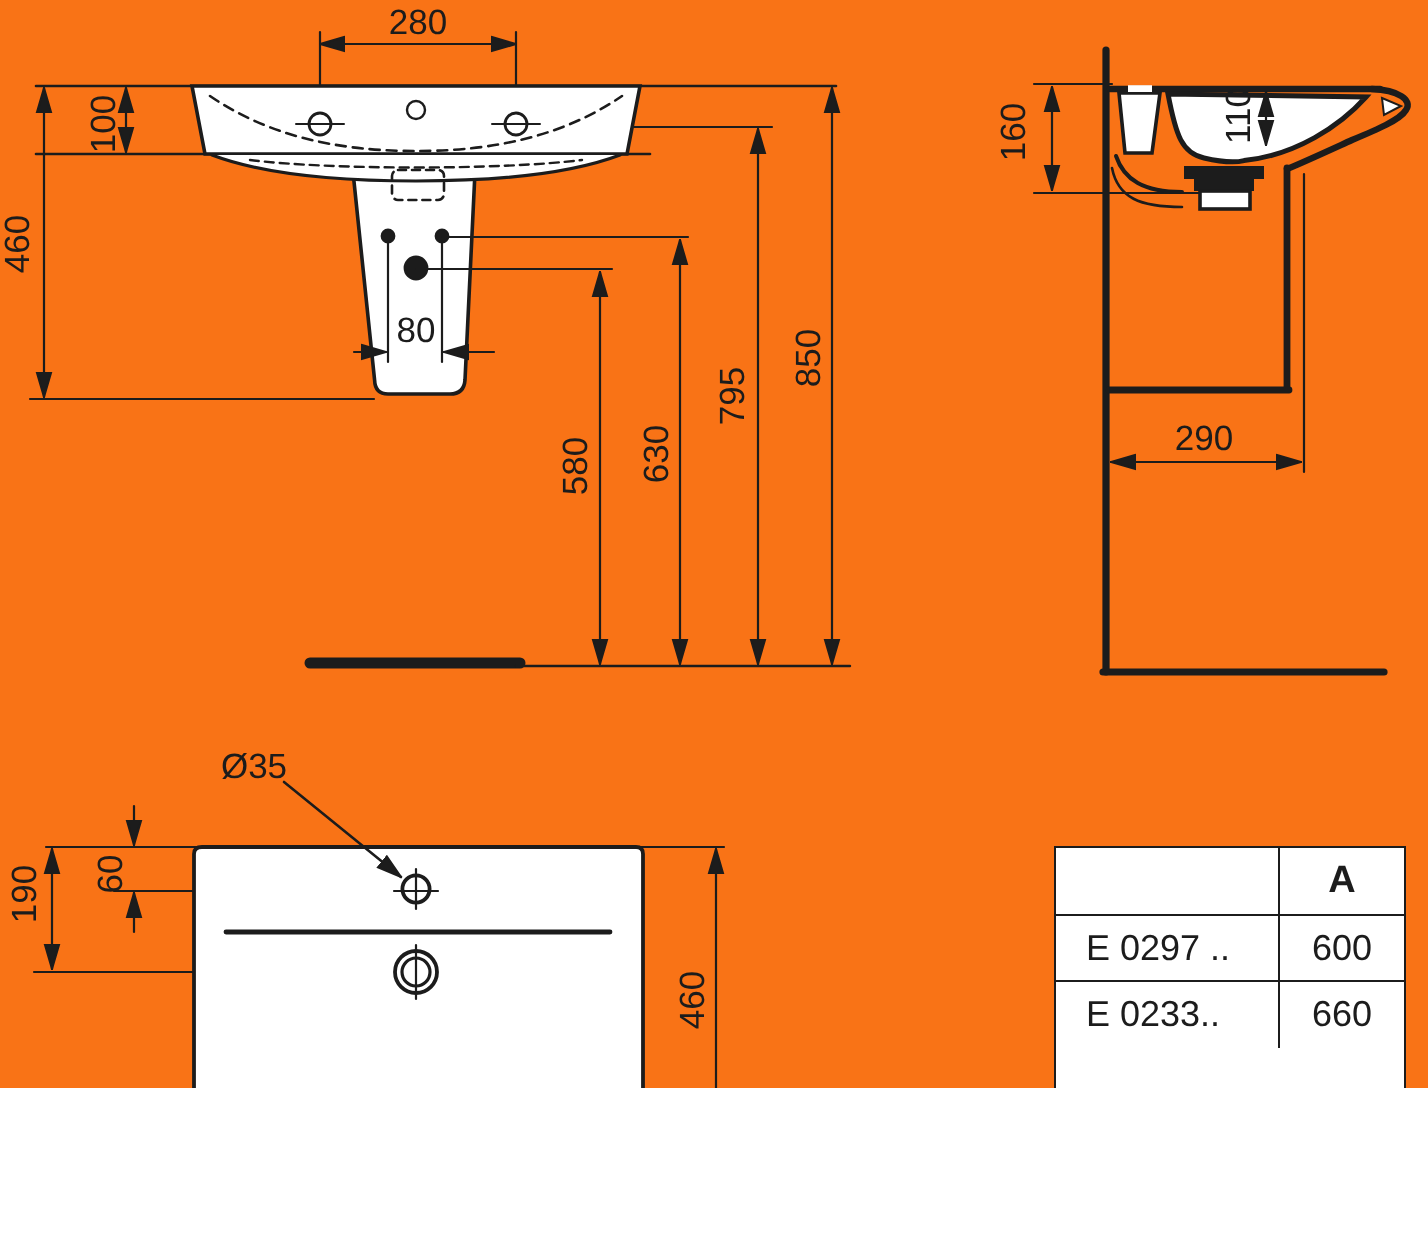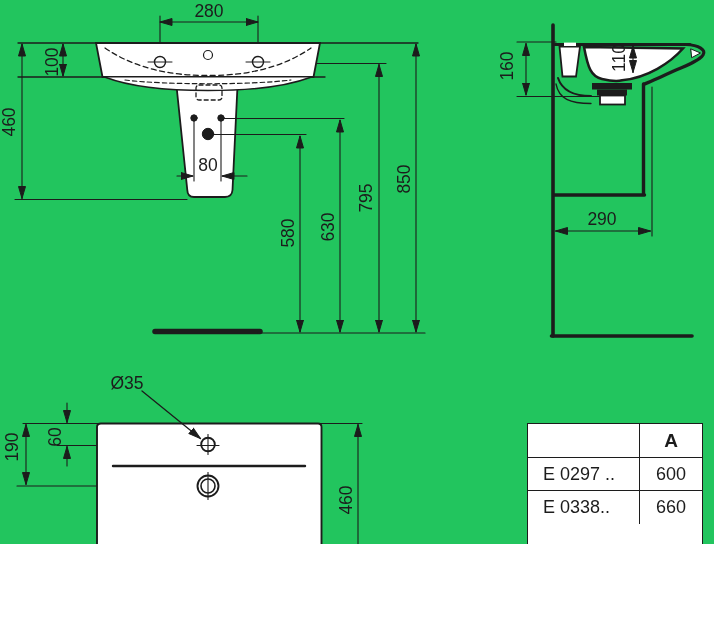--- a/index.html
+++ b/index.html
@@ -1,17 +1,17 @@
 <!DOCTYPE html>
 <html><head>
 <meta charset="utf-8">
 <style>
   html,body{margin:0;padding:0;background:#ffffff;}
   .sheet{
-    position:relative;width:714px;height:544px;background:#22c55e;
+    position:relative;width:714px;height:544px;background:#f97316;
     font-family:"Liberation Sans",sans-serif;overflow:hidden;
   }
   svg text{
     font-family:"Liberation Sans",sans-serif;
     font-size:17.5px;fill:#1c1c1c;
   }
   svg .big{font-size:21px;font-weight:bold;}
   svg line,svg path,svg circle,svg rect.o{stroke:#1c1c1c;}
   .spec-table{
     position:absolute;left:527px;top:423px;width:176px;height:134px;
@@ -168,17 +168,17 @@
 
 
 <div class="spec-table">
   <div class="cell model"></div>
   <div class="cell c2 hdr">A</div>
 
   <div class="cell model rline">E 0297 ..</div>
 
   <div class="cell c2 rline">600</div>
 
-  <div class="cell model rline">E 0338..</div>
+  <div class="cell model rline">E 0233..</div>
   <div class="cell c2 rline">660</div>
 </div>
 
 </div>
 
 </body></html>

